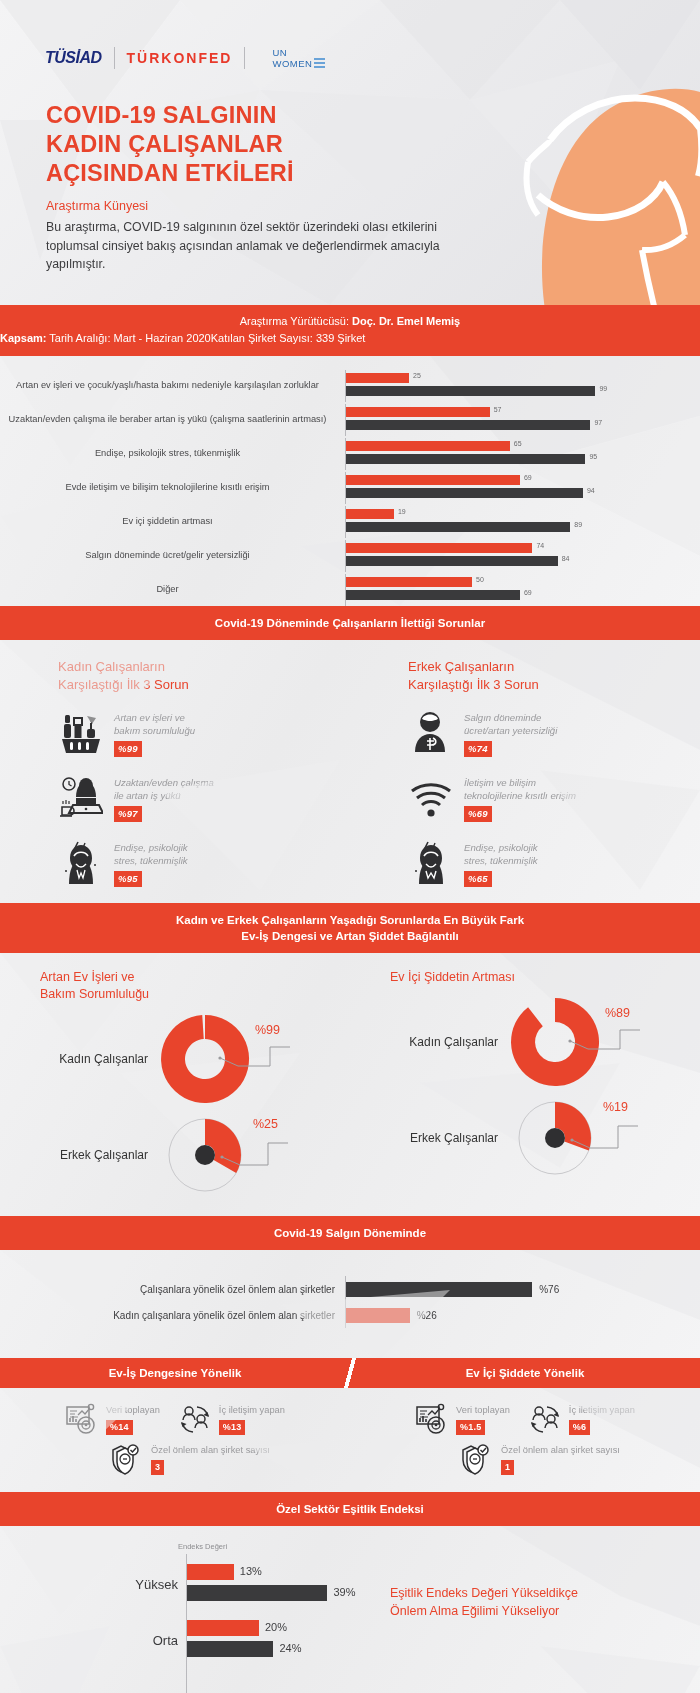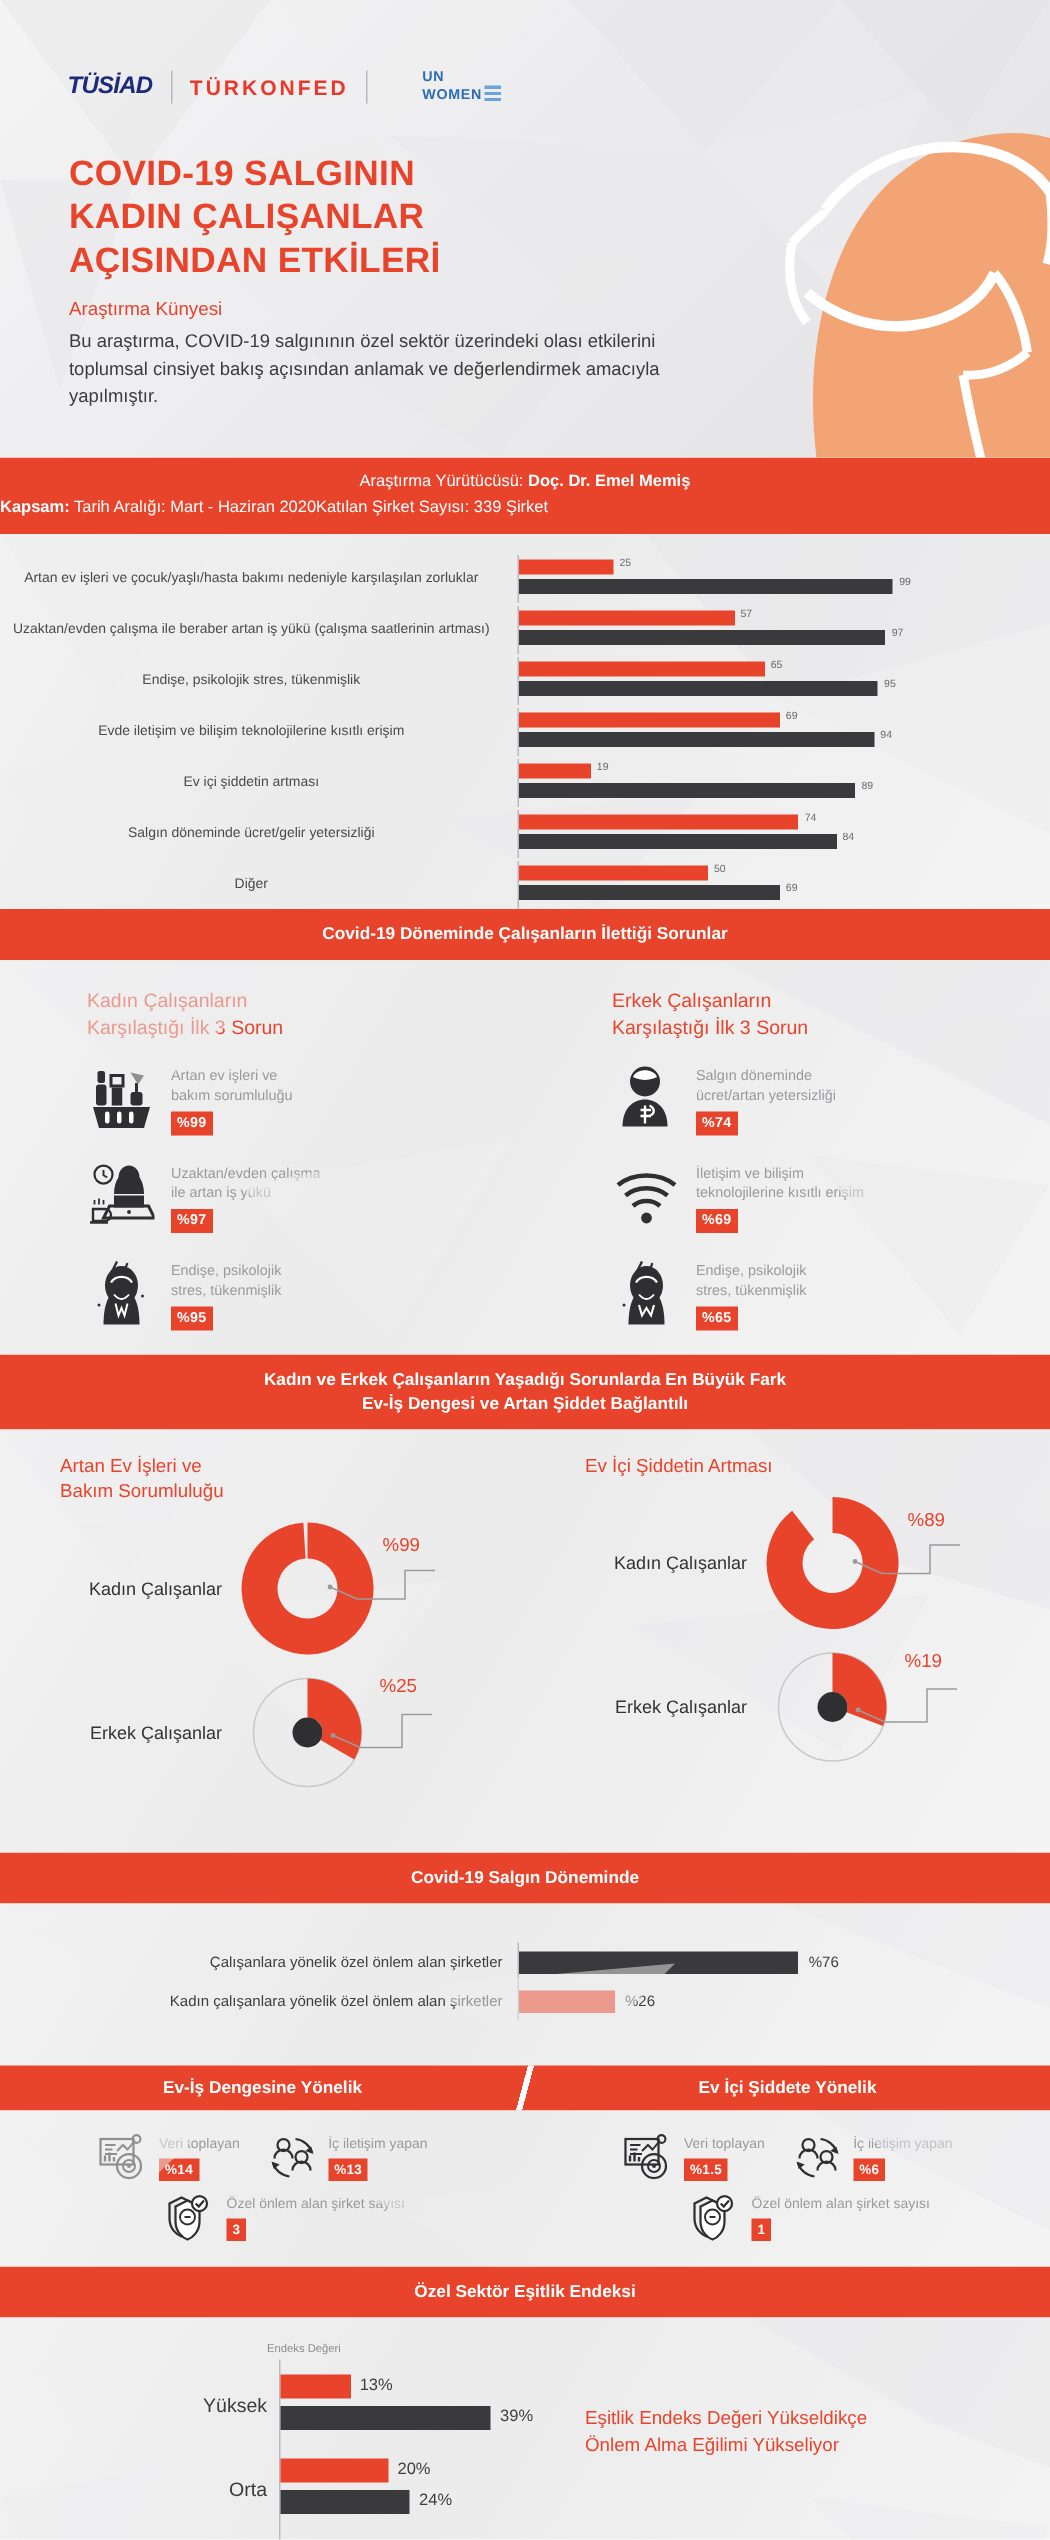--- a/index.html
+++ b/index.html
@@ -29,22 +29,22 @@
   .logo-tusiad {
     color: #1b2a7a; font-weight: bold; font-size: 16px; letter-spacing: -0.5px;
     font-style: italic; padding-right: 12px;
   }
   .logo-sep { width: 1px; height: 22px; background: #b9b9bd; }
   .logo-turkonfed {
     color: #e8392a; font-weight: bold; font-size: 14px; letter-spacing: 2px;
     padding: 0 12px;
   }
   .logo-unwomen {
-    color: #2b6cb3; font-weight: bold; font-size: 9.5px; line-height: 10px;
-    padding-left: 13px; letter-spacing: .5px; position: relative; margin-left: 23px;
+    color: #2b6cb3; font-weight: normal; font-size: 9.5px; line-height: 10px;
+    padding-left: 27px; letter-spacing: .5px; position: relative;
   }
   .logo-unwomen .bars {
     display: inline-block; width: 11px; height: 11px; vertical-align: -2px;
     background:
       linear-gradient(to bottom,#6aa3d8 0 2px,transparent 2px 4px,#6aa3d8 4px 6px,transparent 6px 8px,#6aa3d8 8px 10px,transparent 10px);
     margin-left: 2px;
   }
   .hero-title {
     position: absolute; left: 46px; top: 101px;
     color: #e8442c; font-weight: bold; font-size: 23.5px; line-height: 29px;
@@ -106,31 +106,31 @@
   .c1-bar .val {
     position: absolute; top: -1px; font-size: 7px; color: #6b6b6d; padding-left: 4px;
   }
 
   
   .top3 { display: flex; padding: 18px 0 0; }
   .top3 .col { flex: 1; padding-left: 58px; }
   .top3 h3 {
     color: #e8442c; font-size: 13px; font-weight: normal; line-height: 18px; margin-bottom: 14px;
   }
-  .t3item { display: flex; align-items: flex-start; gap: 10px; margin-bottom: 16px; }
+  .t3item { display: flex; align-items: center; gap: 10px; margin-bottom: 16px; font-style: italic; }
   .t3icon { width: 46px; height: 48px; flex: none; display:flex; align-items:center; justify-content:center; }
   .t3text { font-size: 9.6px; color: #9a9a9d; line-height: 13px; padding-top: 3px; }
   .pct {
     display: inline-block; background: #e8442c; color: #fff; font-size: 9.5px;
     font-weight: bold; padding: 1px 4px 2px; margin-top: 4px; letter-spacing: .2px;
   }
   .pct.small { font-size: 9px; }
 
   
-  .pies { display: flex; padding: 16px 0 32px; }
+  .pies { display: flex; padding: 16px 0 13px; }
   .pies .col { flex: 1; position: relative; }
   .pies h3 {
     color: #e8442c; font-size: 12.5px; font-weight: normal; line-height: 17px;
     margin: 0 0 8px 40px;
   }
   .pierow { display: flex; align-items: center; height: 96px; }
   .pierow .plabel { width: 160px; text-align: right; padding-right: 12px; font-size: 12px; color: #333; }
   .pieholder { position: relative; width: 170px; height: 96px; }
   .pieval {
     position: absolute; color: #e8442c; font-size: 12.5px;

